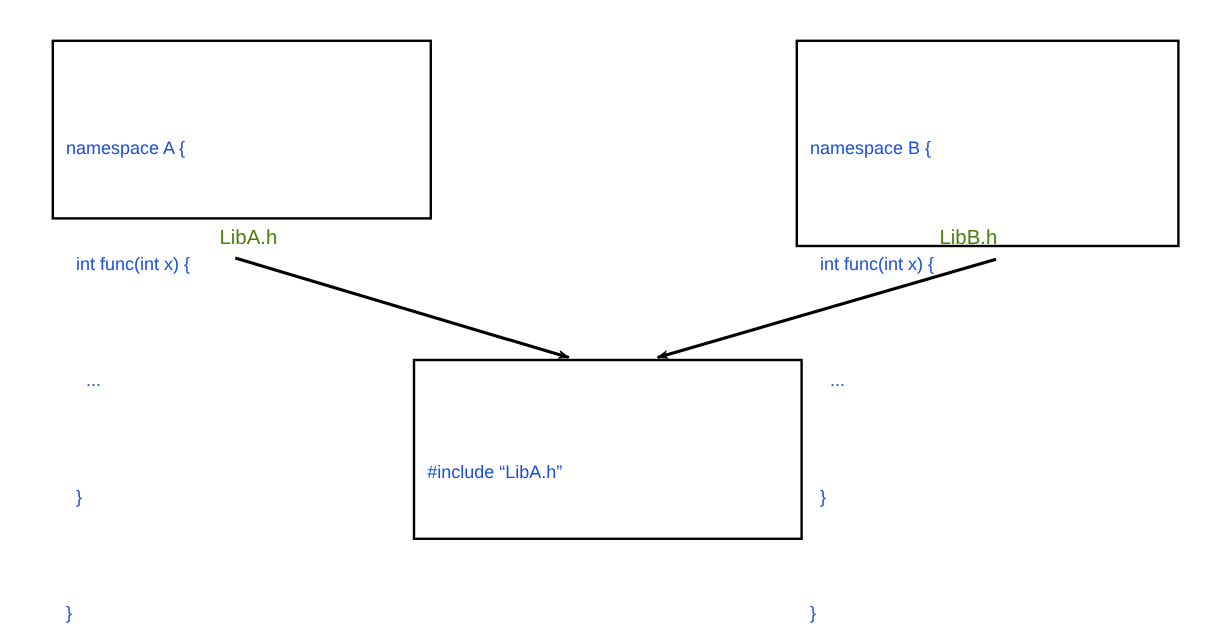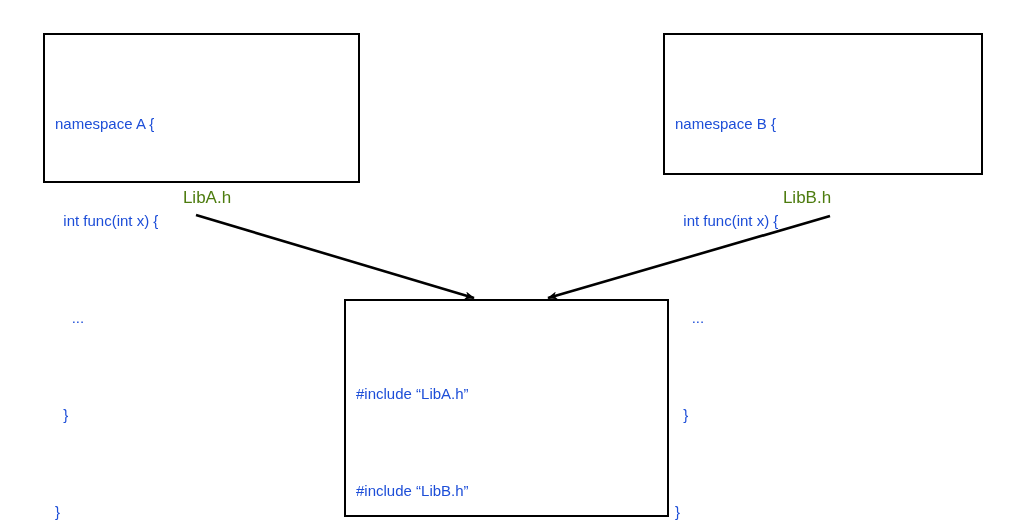--- a/index.html
+++ b/index.html
@@ -54,22 +54,22 @@
     position: absolute;
     left: 0;
     top: 0;
     width: 1024px;
     height: 523px;
     pointer-events: none;
   }
 
   
   #box-liba  { left: 43px;  top: 33px;  width: 317px; height: 150px; }
-  #box-libb  { left: 663px; top: 33px;  width: 320px; height: 142px; padding-left: 36px; }
-  #box-main  { left: 344px; top: 299px; width: 325px; height: 218px; }
+  #box-libb  { left: 663px; top: 33px;  width: 320px; height: 173px; padding-left: 36px; }
+  #box-main  { left: 344px; top: 299px; width: 325px; height: 151px; }
   #label-liba { left: 207px; top: 188px; }
   #label-libb { left: 807px; top: 188px; }
   #main-body { top: 10px; }
 </style>
 </head>
 <body>
 
 <div id="canvas">
 
   <svg id="arrow-layer" viewBox="0 0 1024 523" width="1024" height="523">
@@ -102,21 +102,20 @@
       <div class="code-line">  }</div>
       <div class="code-line">}</div>
     </div>
   </div>
 
   <div class="file-label" id="label-libb">LibB.h</div>
 
   <div class="code-box" id="box-main">
     <div class="code-body" id="main-body">
       <div class="code-line">#include “LibA.h”</div>
-      <div class="code-line">#include “LibB.h”</div>
       
       
       
       
     </div>
   </div>
 
 </div>
 
 </body></html>

